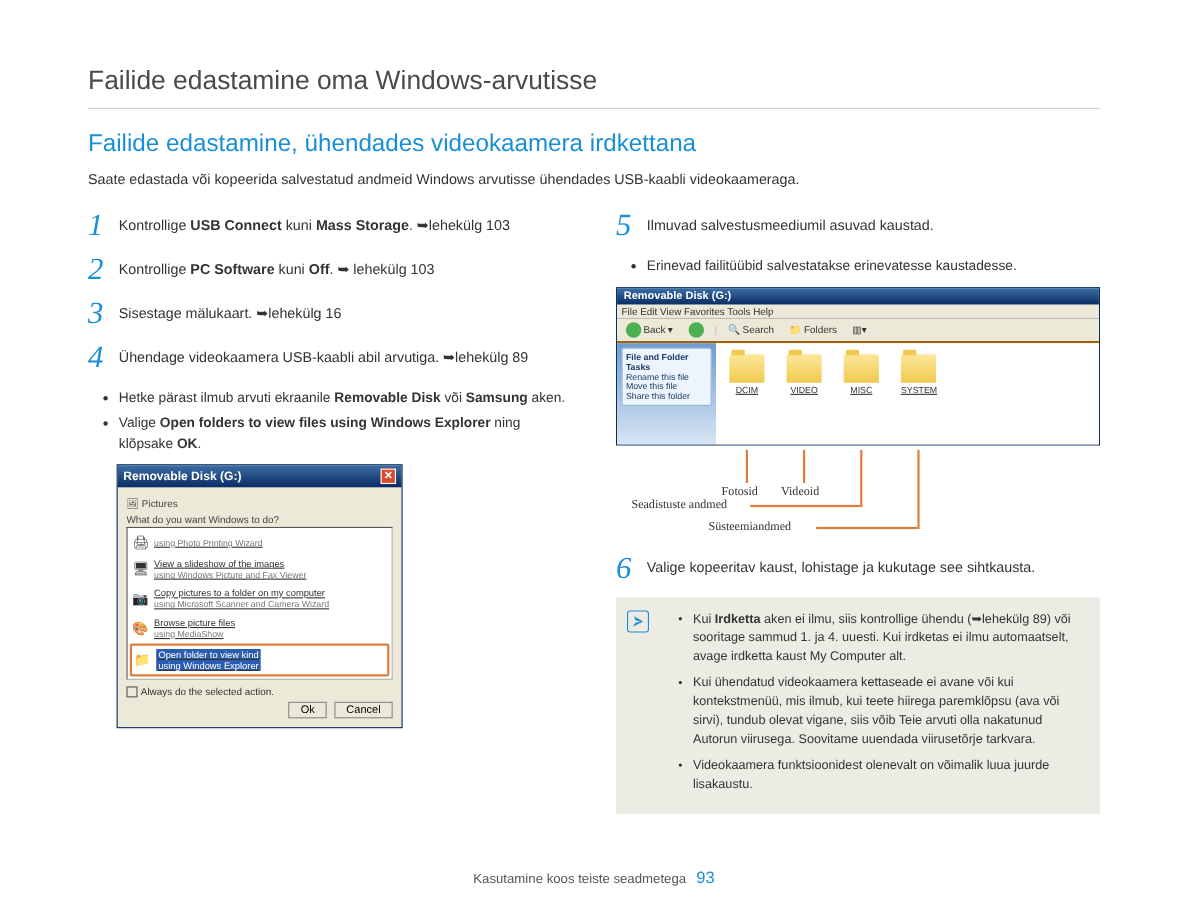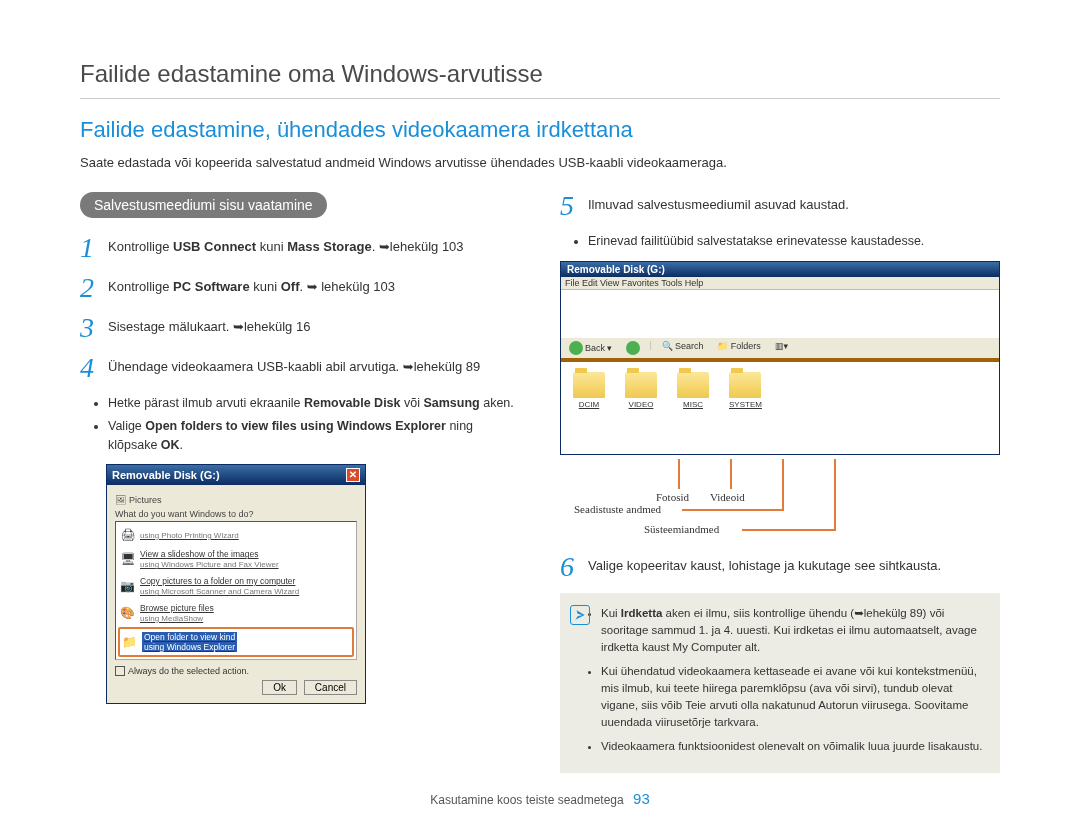--- a/index.html
+++ b/index.html
@@ -156,24 +156,23 @@
     padding:1px 4px;
     font-size:9px;
     color:#333;
     border-bottom:1px solid #bbb;
   }
   .explorer .toolbar {
     background:#ece9d8;
     padding:2px 4px;
     font-size:9px;
     display:flex;
-    align-items:flex-start;
+    align-items:center;
     gap:6px;
-    border-bottom:4px solid #a16207;
-    margin-top:48px;
+    border-bottom:2px solid #a16207;
   }
   .explorer .toolbar .btn {
     display:flex; align-items:center; gap:2px;
     padding:1px 4px;
   }
   .explorer .toolbar .circ { width:14px;height:14px;border-radius:50%;display:inline-block; }
   .explorer .content {
     display:flex;
     height:92px;
   }
@@ -236,21 +235,21 @@
     font-family:Liberation Serif, serif;
   }
   .callouts .line {
     position:absolute;
     background:#e07b3a;
   }
 
   
   .infobox {
     background:#ecece4;
-    padding:12px 14px 12px 27px;
+    padding:12px 14px 12px 56px;
     font-size:11.5px;
     line-height:1.5;
     position:relative;
     margin-top:10px;
   }
   .infobox .icon {
     position:absolute;
     left:10px; top:12px;
     width:20px;height:20px;
     border:1px solid #1a8fd8;
@@ -274,21 +273,20 @@
 </head>
 <body>
 
 <h1 class="page-title">Failide edastamine oma Windows-arvutisse</h1>
 <h2 class="section-title">Failide edastamine, ühendades videokaamera irdkettana</h2>
 <p class="intro">Saate edastada või kopeerida salvestatud andmeid Windows arvutisse ühendades USB-kaabli videokaameraga.</p>
 
 <div class="columns">
 
   <div class="col">
-    <div class="pill">Salvestusmeediumi sisu vaatamine</div>
 
     <div class="step">
       <div class="step-num">1</div>
       <div class="step-body">
         <span>Kontrollige </span><b>USB Connect</b><span> kuni </span><b>Mass Storage</b><span>. ➥lehekülg 103</span>
       </div>
     </div>
 
     <div class="step">
       <div class="step-num">2</div>
@@ -372,20 +370,28 @@
         <span class="btn"><span class="circ" style="background:#4caf50"></span><span>Back</span> ▾</span>
         <span class="btn">
             <span class="circ" style="background:#4caf50"></span>
           </span>
         <span style="color:#bbb">|</span>
         <span class="btn">🔍 <span>Search</span></span>
         <span class="btn">📁 <span>Folders</span></span>
         <span class="btn">▥▾</span>
       </div>
       <div class="content">
+        <div class="sidebar">
+          <div class="panel">
+            <b>File and Folder Tasks</b><br>
+            <span>Rename this file</span><br>
+            <span>Move this file</span><br>
+            <span>Share this folder</span>
+          </div>
+        </div>
         <div class="main">
           <div class="folder"><div class="fic"></div><span>DCIM</span></div>
           <div class="folder"><div class="fic"></div><span>VIDEO</span></div>
           <div class="folder"><div class="fic"></div><span>MISC</span></div>
           <div class="folder"><div class="fic"></div><span>SYSTEM</span></div>
         </div>
       </div>
     </div>
 
     <div class="callouts">

